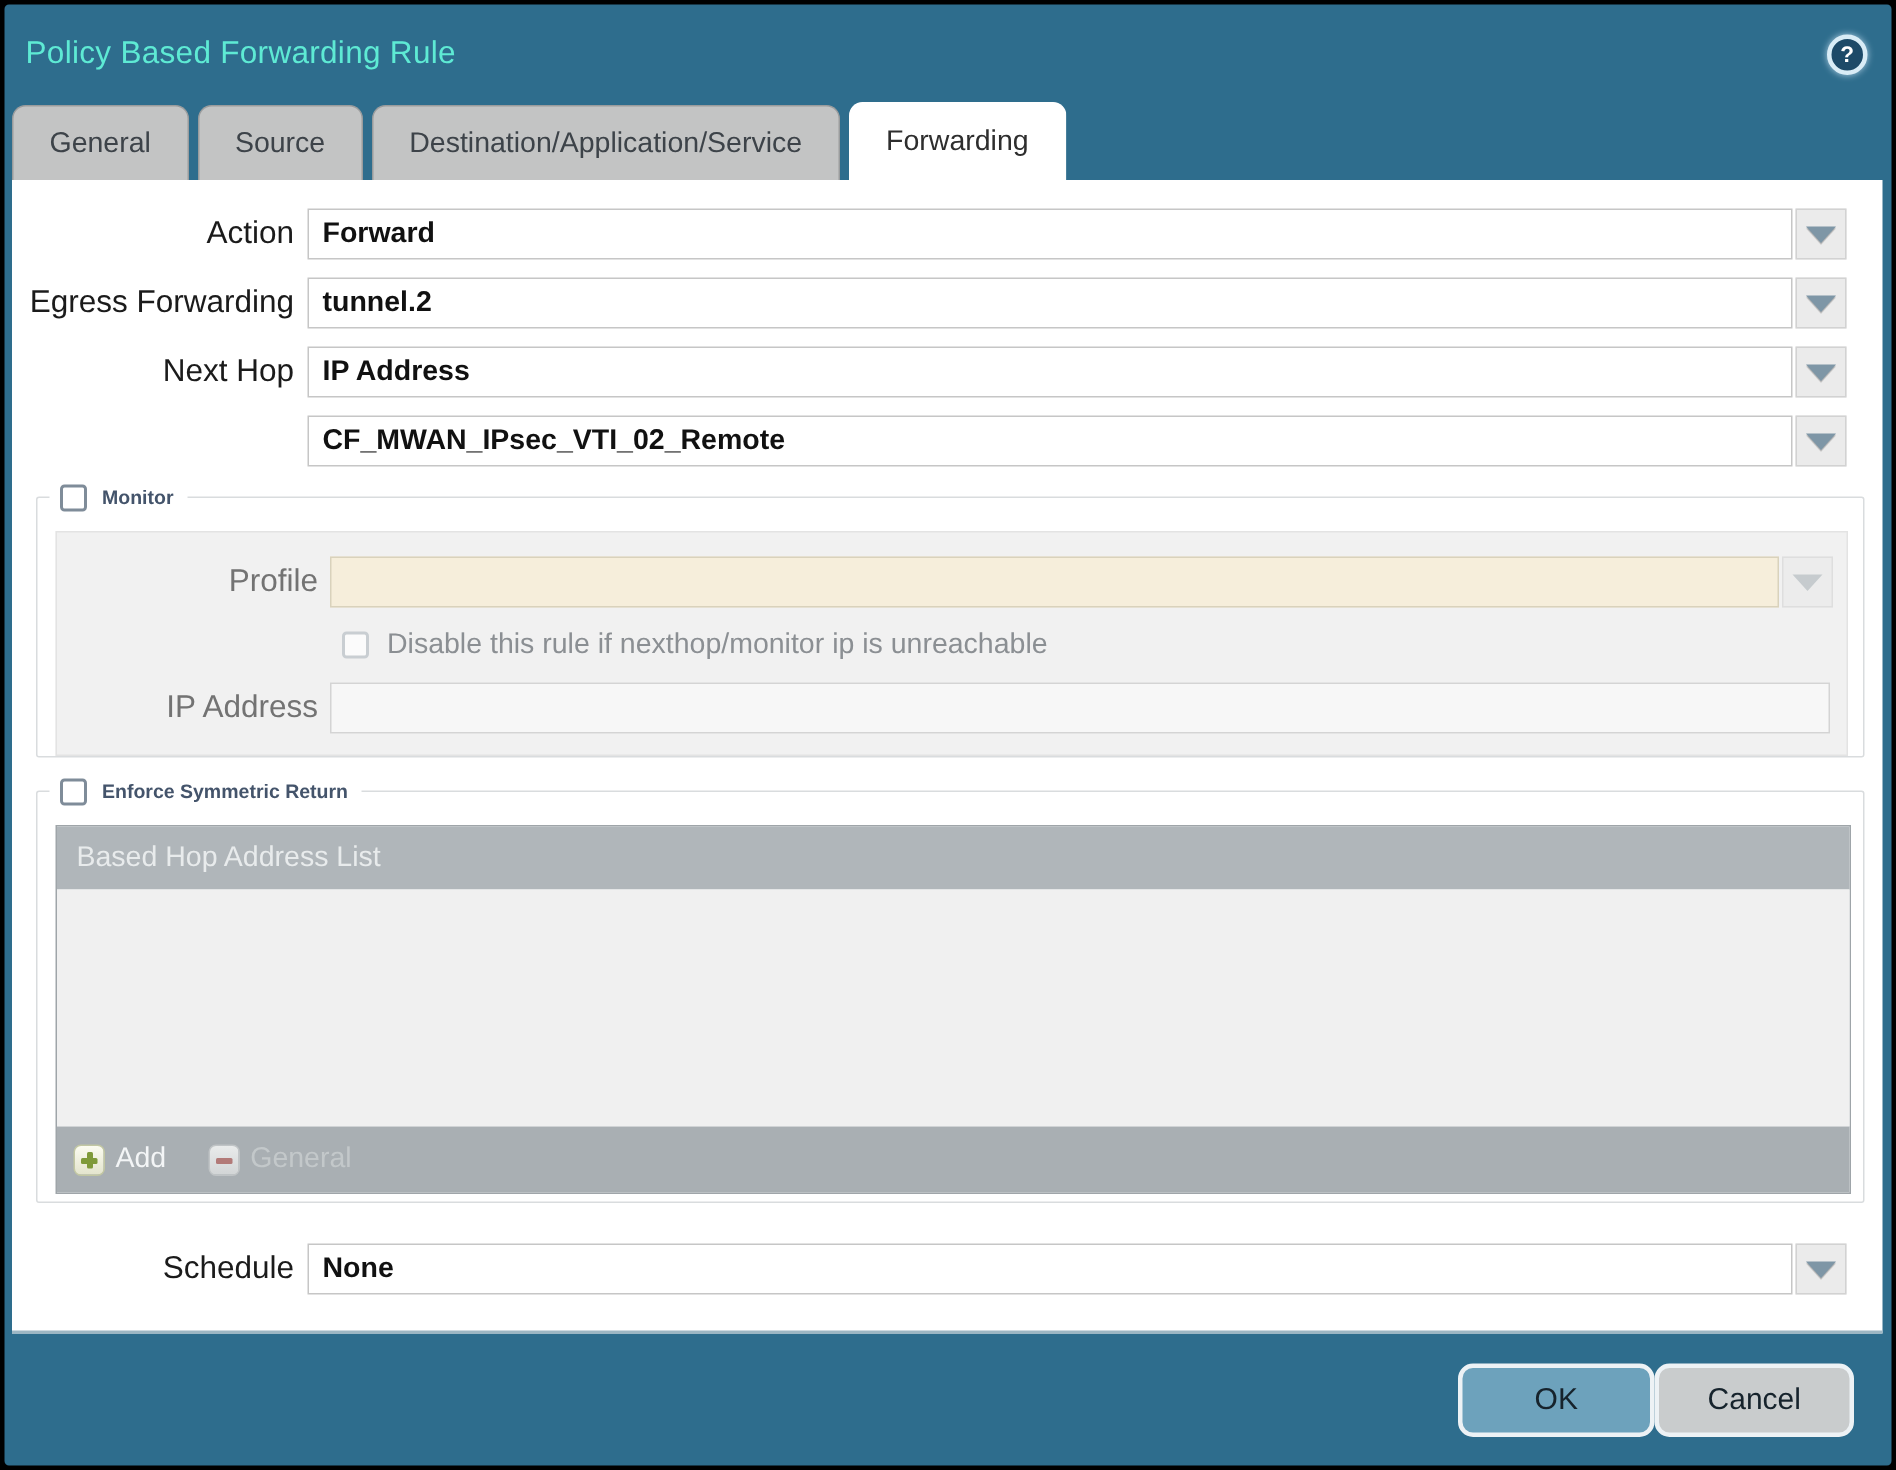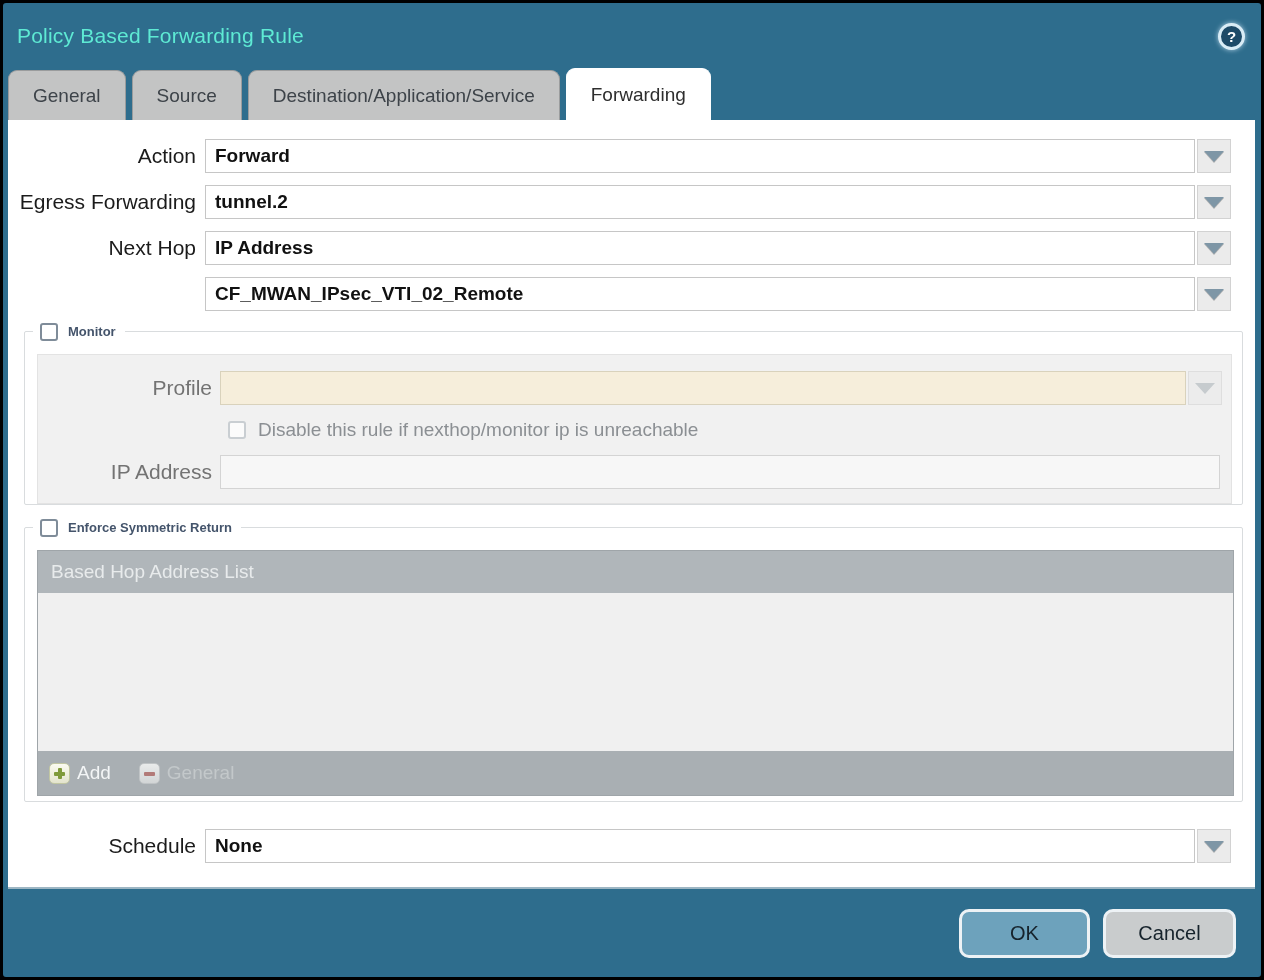--- a/index.html
+++ b/index.html
@@ -165,21 +165,21 @@
   .tbl-btn-label { font-size:19px; color:#f3f5f6; }
   .tbl-btn.disabled .tbl-btn-label { color:#c3c8ca; }
   .tbl-btn.disabled { cursor:default; }
 
   .schedule-row { margin-top:27px; }
 
   
   .footer-bar {
     position:absolute; left:0; right:0; bottom:0; height:92px;
     display:flex; justify-content:flex-end; align-items:center;
-    gap:13px; padding-right:25px; padding-top:4px;
+    padding-right:25px; padding-top:4px;
   }
   .btn {
     height:49px; border-radius:10px;
     border:3px solid #edf2f5;
     font-size:20px; color:#16232c;
     display:flex; align-items:center; justify-content:center;
     cursor:pointer; font-family:"Liberation Sans", sans-serif;
   }
   .btn-ok { width:131px; background:#6da2bc; }
   .btn-cancel { width:133px; background:#c9cccd; }

